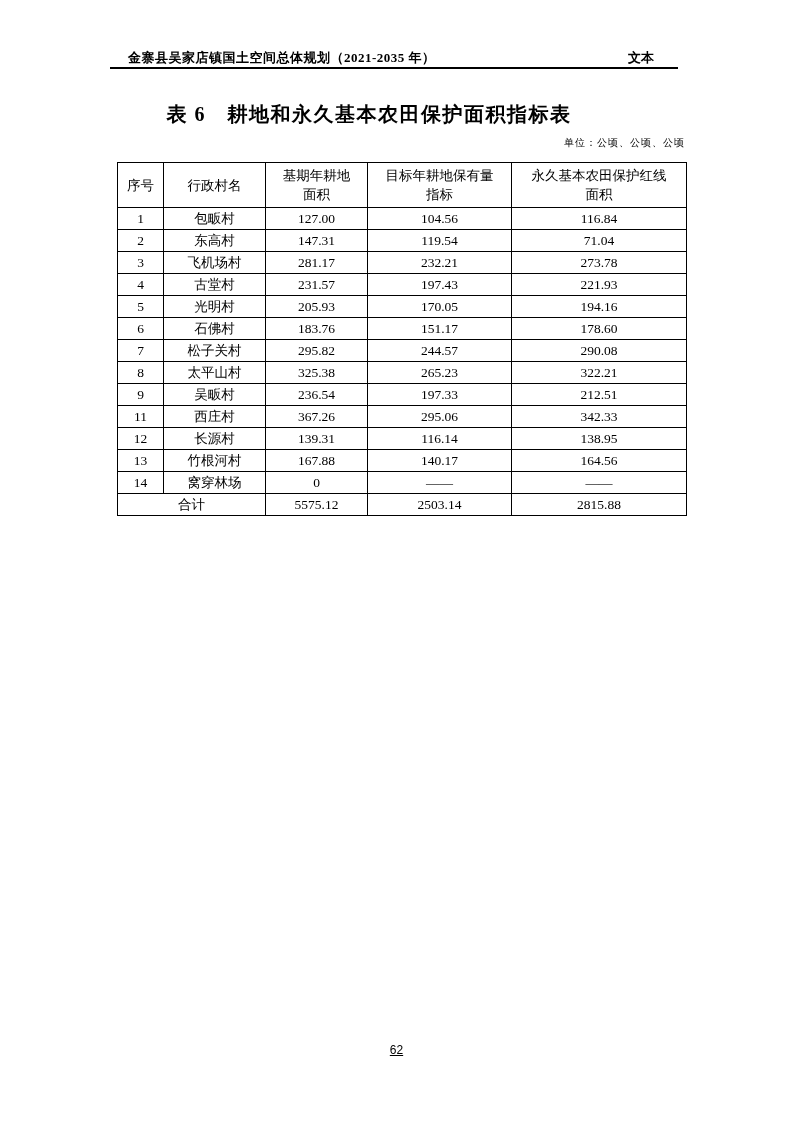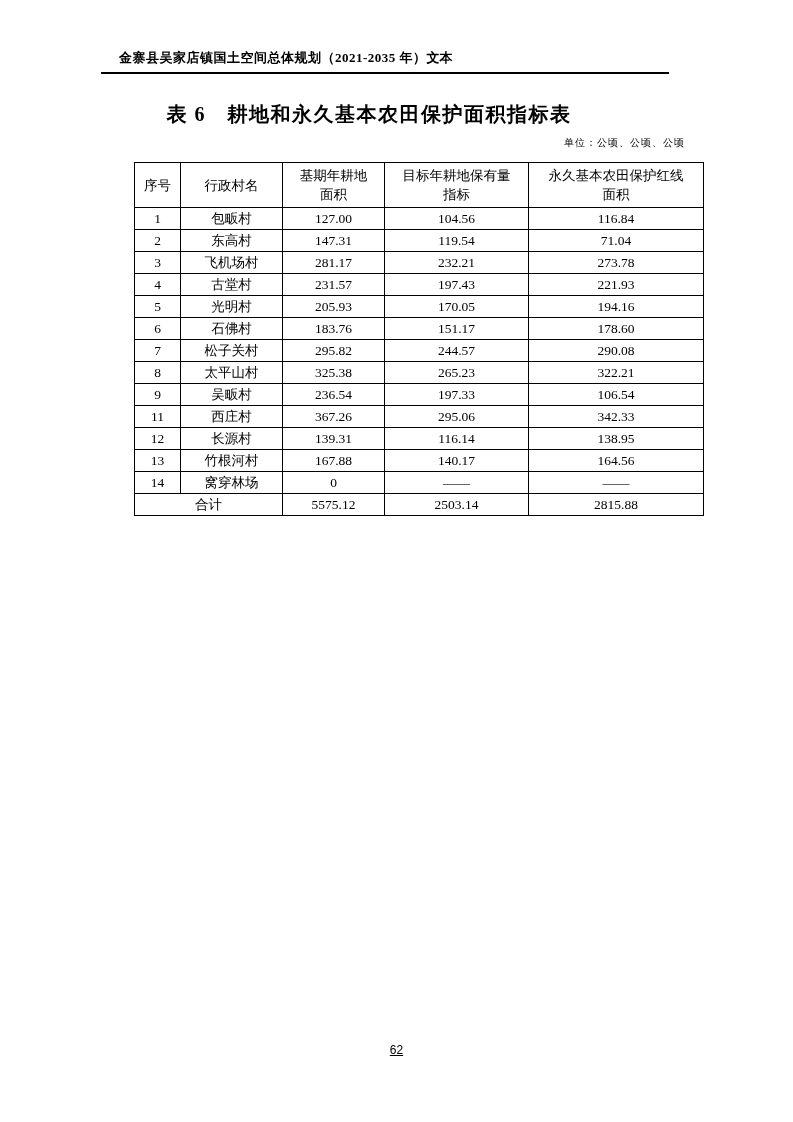--- a/index.html
+++ b/index.html
@@ -12,27 +12,27 @@
     height: 1122px;
     position: relative;
     font-family: "Liberation Serif", "DejaVu Serif", serif;
     color: #000000;
     overflow: hidden;
   }
 
   
   .doc-header {
     position: absolute;
-    left: 101px;
+    left: 110px;
     top: 49px;
     width: 568px;
     display: flex;
+    justify-content: space-between;
     align-items: flex-end;
     border-bottom: 2px solid #000;
-    padding-bottom: 5px;
     box-sizing: border-box;
   }
   .doc-header .left {
     font-size: 13px;
     font-weight: bold;
     padding-left: 18px;
     letter-spacing: 0.5px;
   }
   .doc-header .right {
     font-size: 13px;
@@ -59,21 +59,21 @@
     width: 568px;
     text-align: right;
     font-size: 10px;
     letter-spacing: 1px;
   }
 
   
   table.area-table {
     position: absolute;
     top: 162px;
-    left: 134px;
+    left: 117px;
     width: 569px;
     border-collapse: collapse;
     table-layout: fixed;
     border-radius: 18px;
   }
   table.area-table th,
   table.area-table td {
     border: 1px solid #000;
     text-align: center;
     vertical-align: middle;
@@ -199,21 +199,21 @@
         <td>太平山村</td>
         <td>325.38</td>
         <td>265.23</td>
         <td>322.21</td>
       </tr>
       <tr>
         <td>9</td>
         <td>吴畈村</td>
         <td>236.54</td>
         <td>197.33</td>
-        <td>106.54</td>
+        <td>212.51</td>
       </tr>
       <tr>
         <td>11</td>
         <td>西庄村</td>
         <td>367.26</td>
         <td>295.06</td>
         <td>342.33</td>
       </tr>
       <tr>
         <td>12</td>

